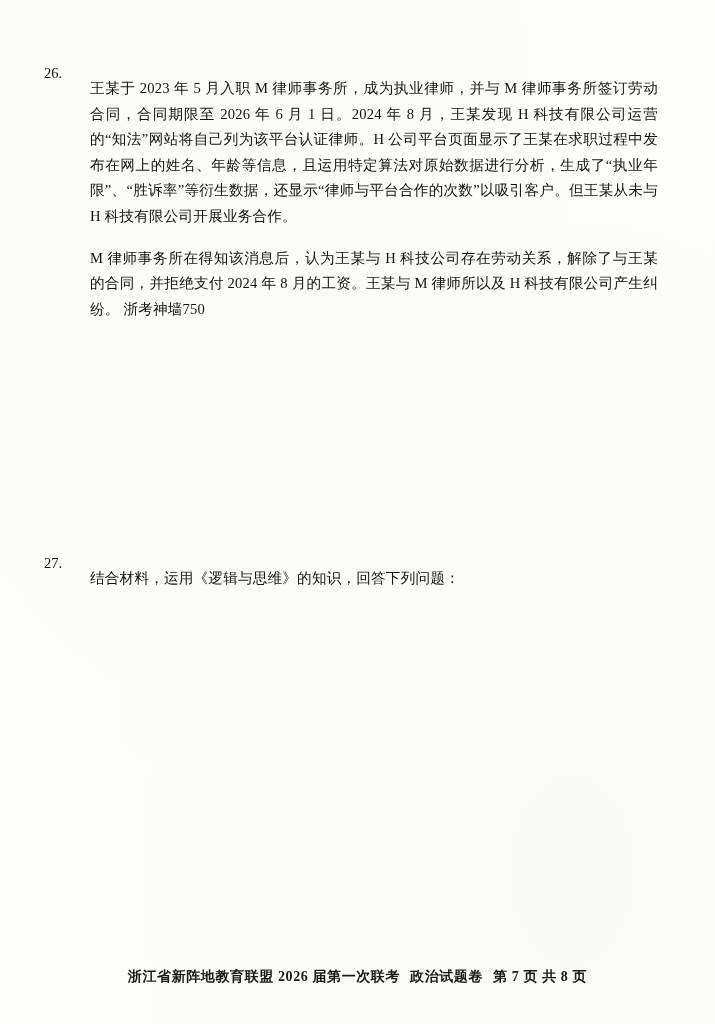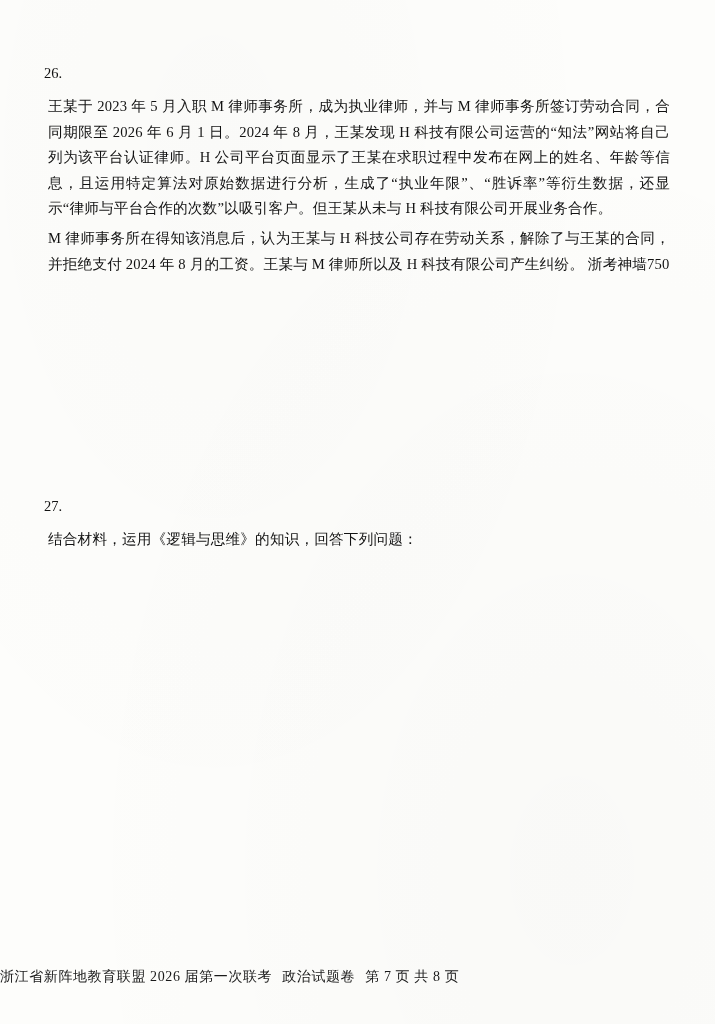--- a/index.html
+++ b/index.html
@@ -33,61 +33,62 @@
   .content {
     position: absolute;
     left: 44px;
     top: 60px;
     width: 630px;
   }
   .qblock {
     display: flex;
     align-items: flex-start;
     margin-bottom: 0;
-    flex-direction: column;
   }
   .qnum {
     width: 30px;
     flex: 0 0 30px;
     font-size: 14.5px;
     line-height: 26px;
     text-align: left;
     letter-spacing: 0px;
   }
   .qbody {
     flex: 1 1 auto;
     font-size: 14.6px;
     line-height: 25.6px;
     text-align: justify;
     text-justify: inter-ideograph;
     letter-spacing: 0.2px;
   }
   .qbody p {
-    margin: 4px;
+    margin: 16px;
   }
   .u {
     text-decoration: underline;
     text-underline-offset: 3px;
     text-decoration-thickness: 1px;
   }
   .spacer-26 {
     height: 212px;
   }
   .q27-wrap {
     margin-top: 0;
   }
   .footer {
     position: absolute;
     left: 0;
     right: 0;
     bottom: 38px;
+    text-align: center;
     font-size: 14px;
     letter-spacing: 0.6px;
     color: #1a1a1a;
     font-family: "Liberation Serif", "DejaVu Serif", serif;
+    font-weight: bold;
   }
   .footer .gap {
     display: inline-block;
     width: 10px;
   }
 </style>
 </head>
 <body>
 
 <div class="page">

